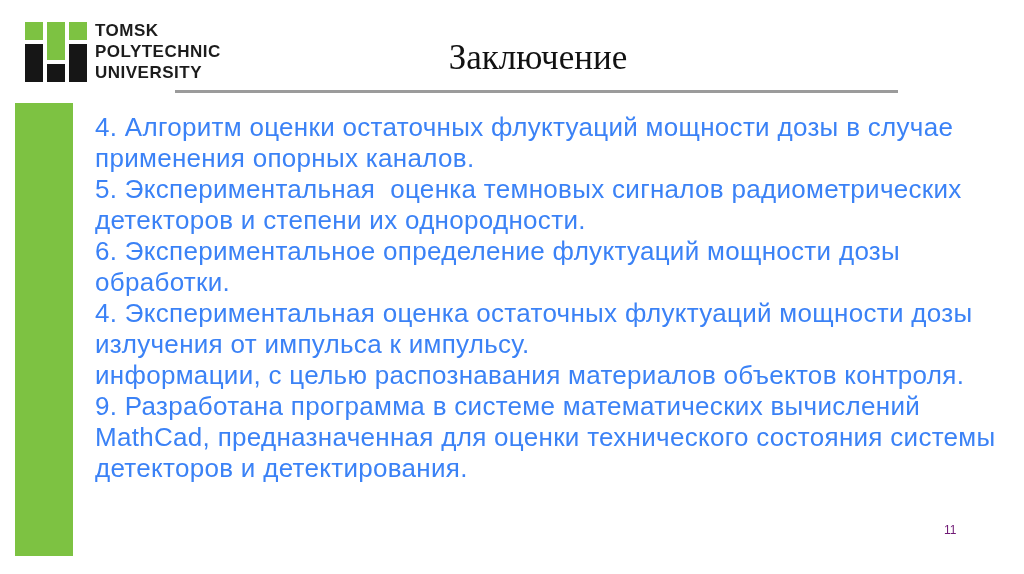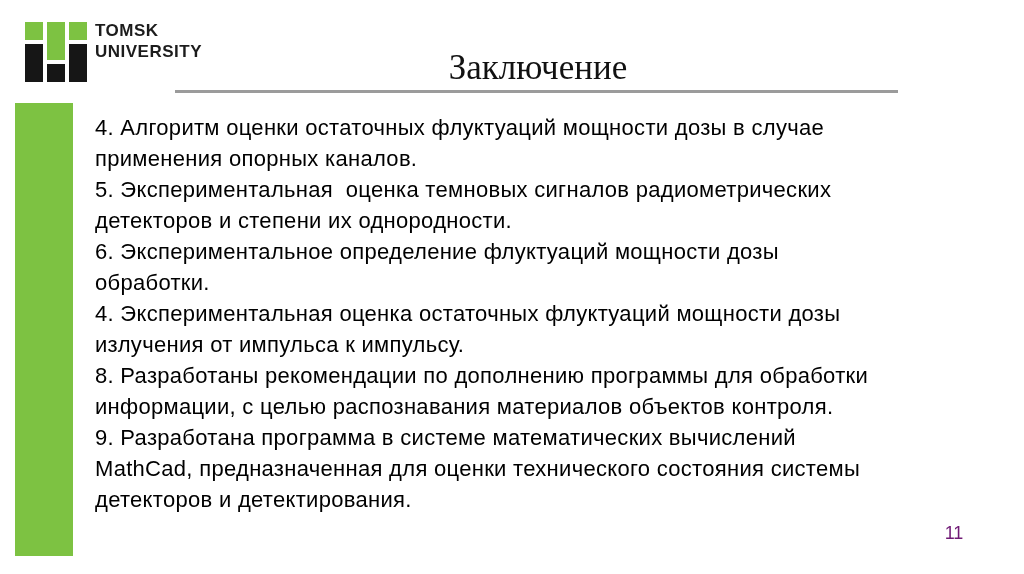--- a/index.html
+++ b/index.html
@@ -47,21 +47,21 @@
     letter-spacing: 0.5px;
     color: #1c1c1c;
   }
 
   
   .title {
     position: absolute;
     left: 56px;
     right: 0;
     top: 34px;
-    margin: 14px;
+    margin: 4px;
     text-align: center;
     font-family: "Liberation Serif", serif;
     font-weight: 400;
     font-size: 35px;
     color: #111111;
   }
   .title-rule {
     position: absolute;
     left: 175px;
     top: 90px;
@@ -79,37 +79,36 @@
     height: 453px;
     background: #7DC242;
   }
 
   
   .body-text {
     position: absolute;
     left: 95px;
     top: 112px;
     right: 20px;
-    font-size: 22px;
+    font-size: 26px;
     line-height: 31px;
     letter-spacing: 0.3px;
-    color: #000000;
+    color: #3b82f6;
   }
   .body-text .line {
     white-space: pre-wrap;
   }
 
   
   .page-num {
     position: absolute;
     top: 523px;
     left: 944px;
     width: 20px;
-    text-align: center;
-    font-size: 18px;
+    font-size: 12px;
     color: #701a75;
   }
 </style>
 </head>
 <body>
 
 <div class="slide">
 
   <div class="logo-blocks">
     <div class="logo-col">
@@ -121,20 +120,21 @@
       <div class="blk black h-short"></div>
     </div>
     <div class="logo-col">
       <div class="blk green h-short"></div>
       <div class="blk black h-tall"></div>
     </div>
   </div>
 
   <div class="logo-text">
     <div>TOMSK</div>
+    <div>POLYTECHNIC</div>
     <div>UNIVERSITY</div>
   </div>
 
   <h1 class="title">Заключение</h1>
   <div class="title-rule"></div>
 
   <div class="green-bar"></div>
 
   <div class="body-text">
     <div>
@@ -147,21 +147,20 @@
     </div>
     <div>
       <div class="line">6. Экспериментальное определение флуктуаций мощности дозы</div>
       <div class="line">обработки.</div>
     </div>
     <div>
       <div class="line">4. Экспериментальная оценка остаточных флуктуаций мощности дозы</div>
       <div class="line">излучения от импульса к импульсу.</div>
     </div>
     <div>
-      <div class="line">8. Разработаны рекомендации по дополнению программы для обработки</div>
       <div class="line">информации, с целью распознавания материалов объектов контроля.</div>
     </div>
     <div>
       <div class="line">9. Разработана программа в системе математических вычислений</div>
       <div class="line">MathCad, предназначенная для оценки технического состояния системы</div>
       <div class="line">детекторов и детектирования.</div>
     </div>
   </div>
 
   <div class="page-num">11</div>

